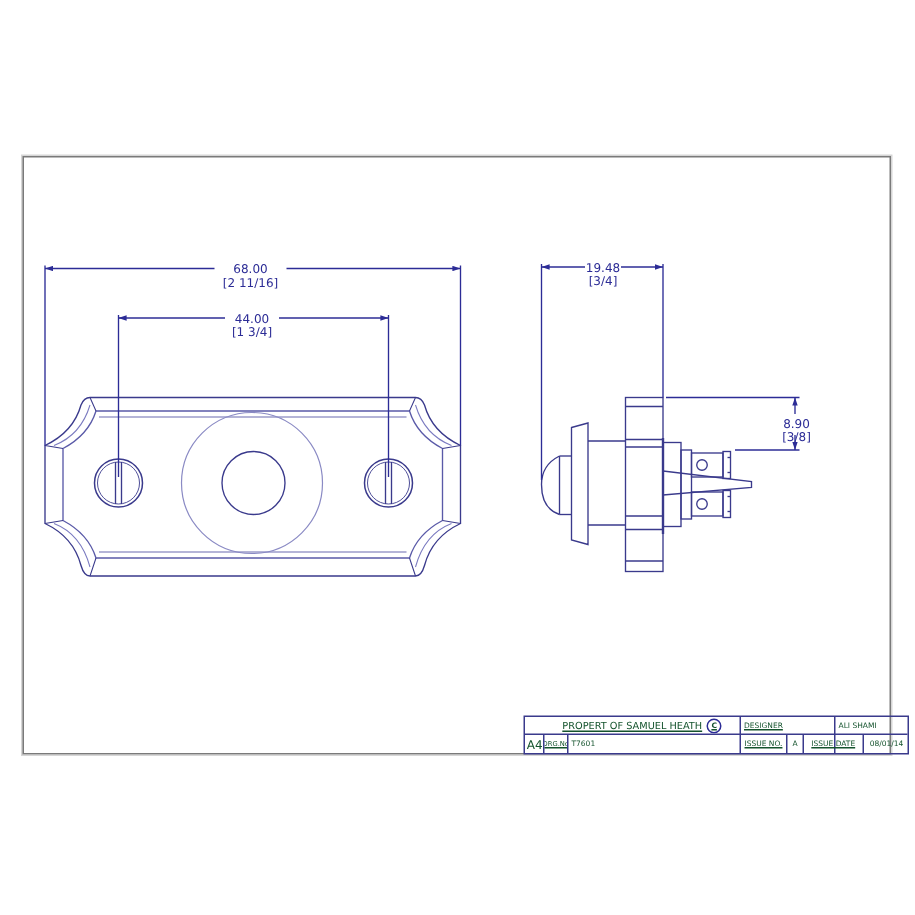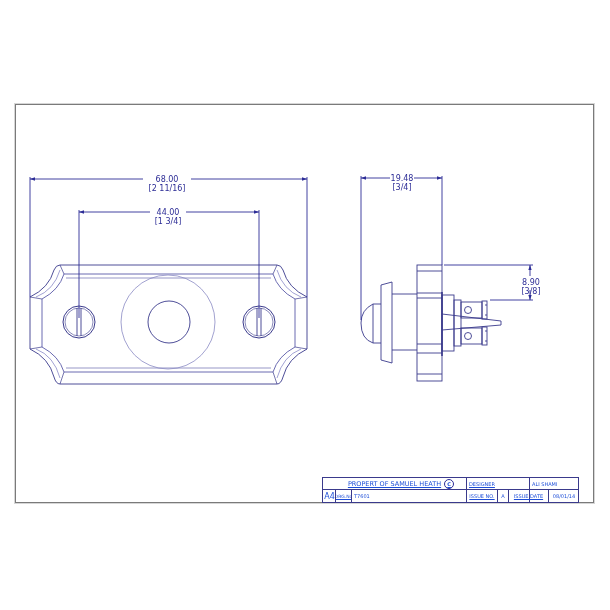--- a/index.html
+++ b/index.html
@@ -1,20 +1,20 @@
 <!DOCTYPE html>
 <html><head>
 <meta charset="utf-8">
 <style>
   html,body{margin:0;padding:0;background:#ffffff;}
   body{width:610px;height:610px;position:relative;overflow:hidden;font-family:"DejaVu Sans",sans-serif;}
   #frame{position:absolute;left:15px;top:104px;width:579px;height:399px;border:1px solid #7a7a7a;box-shadow:0 0 0 1px #d6d6d6;box-sizing:border-box;}
   svg#drawing{position:absolute;left:0;top:0;width:610px;height:610px;}
   .dimtxt{font-family:"DejaVu Sans",sans-serif;font-size:8px;fill:#2c2c96;}
-  .tb{position:absolute;left:322px;top:477px;width:257px;height:26px;border:1px solid #3a3a8c;box-sizing:border-box;font-family:"DejaVu Sans",sans-serif;color:#1d4ed8;}
+  .tb{position:absolute;left:349px;top:477px;width:257px;height:26px;border:1px solid #3a3a8c;box-sizing:border-box;font-family:"DejaVu Sans",sans-serif;color:#14532d;}
   .tb .cell{position:absolute;box-sizing:border-box;display:flex;align-items:center;white-space:nowrap;overflow:hidden;}
   .tb .u{text-decoration:underline;}
   .tb .vline{position:absolute;top:0;width:1px;background:#3a3a8c;}
   .tb .hline{position:absolute;left:0;right:0;height:1px;background:#3a3a8c;}
 </style>
 </head>
 <body>
 
 <div id="frame"></div>
 

